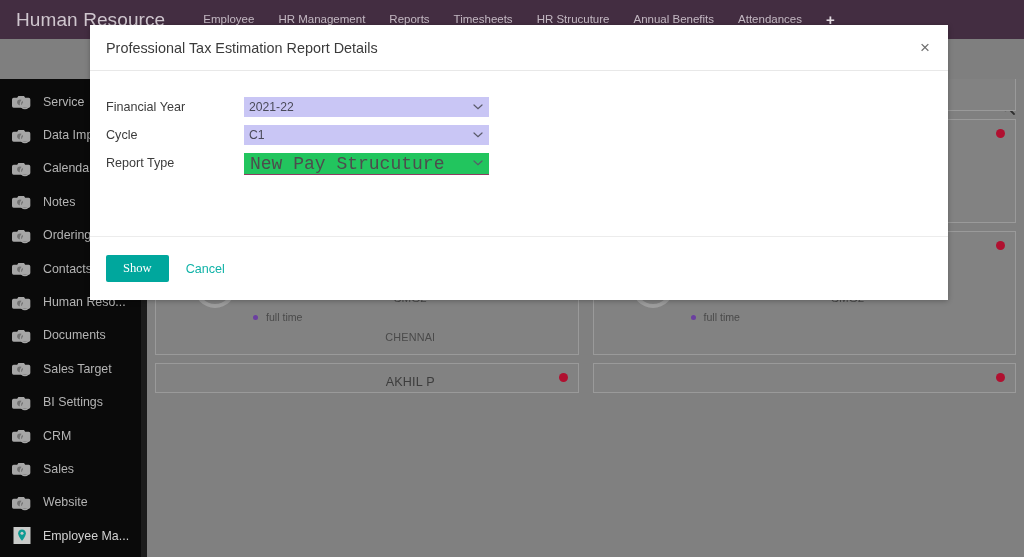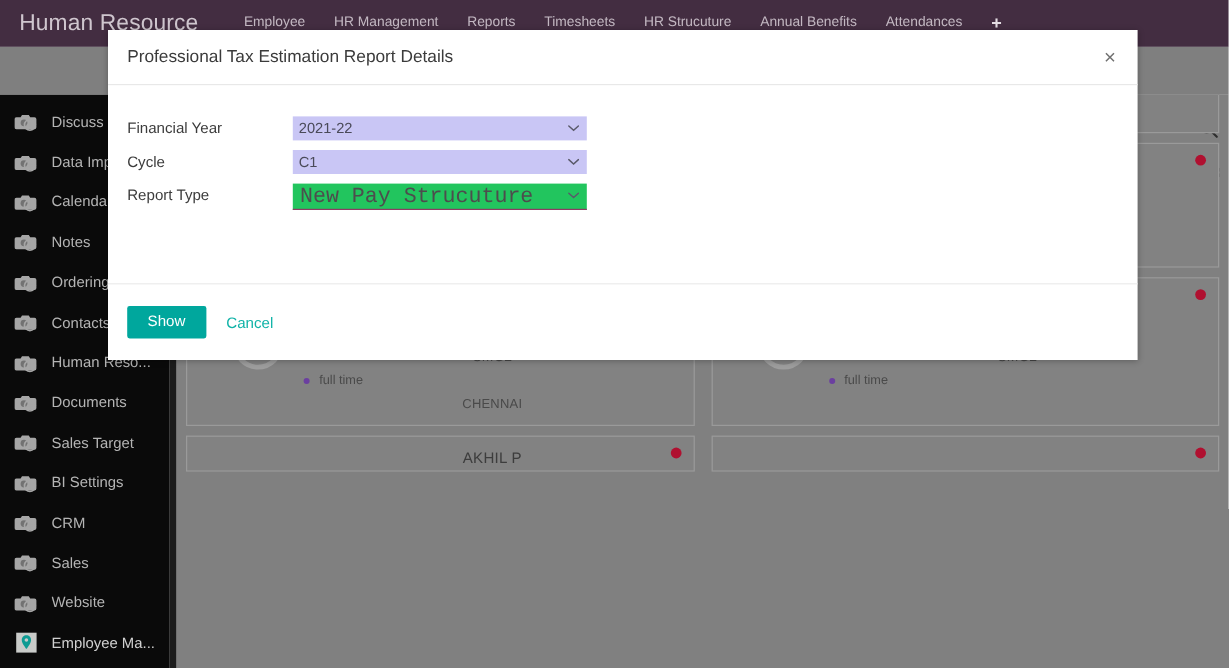--- a/index.html
+++ b/index.html
@@ -289,21 +289,21 @@
     height: 64px;
     border-top: 1px solid #ececec;
     display: flex; align-items: center;
     padding-left: 16px;
     gap: 8px;
   }
   .btn-show {
     background: #00a79d;
     color: #ffffff;
     font-size: 12.6px;
-    font-family: Liberation Sans, sans-serif;
+    font-family: Liberation Serif, serif;
     border: none;
     padding: 7px 17px;
     border-radius: 2px;
     line-height: 1.1;
   }
   .btn-cancel {
     color: #11b3a8;
     font-size: 12.6px;
     padding: 7px 9px;
     background: none; border: none;
@@ -478,21 +478,21 @@
       <div class="side-item">
         <span class="side-ico">
           <svg width="20" height="17" viewBox="0 0 24 20">
             <path d="M2 5.5h4.2l1.4-2.2h6.8l1.4 2.2H20a2 2 0 0 1 2 2v8a2 2 0 0 1-2 2H2a2 2 0 0 1-2-2v-8a2 2 0 0 1 2-2z" fill="#a6a6a6"></path>
             <circle cx="9.6" cy="11" r="3.4" fill="#2b2b2b" fill-opacity=".42"></circle>
             <circle cx="15.5" cy="13" r="5.4" fill="none" stroke="#a6a6a6" stroke-width="1.7"></circle>
             <rect x="12.4" y="12.2" width="6.2" height="1.6" fill="#a6a6a6"></rect>
             <rect x="14.7" y="9.9" width="1.6" height="6.2" fill="#a6a6a6"></rect>
           </svg>
         </span>
-        <span class="side-label">Discuss</span>
+        <span class="side-label">Service</span>
       </div>
       <div class="side-item">
         <span class="side-ico">
           <svg width="20" height="17" viewBox="0 0 24 20">
             <path d="M2 5.5h4.2l1.4-2.2h6.8l1.4 2.2H20a2 2 0 0 1 2 2v8a2 2 0 0 1-2 2H2a2 2 0 0 1-2-2v-8a2 2 0 0 1 2-2z" fill="#a6a6a6"></path>
             <circle cx="9.6" cy="11" r="3.4" fill="#2b2b2b" fill-opacity=".42"></circle>
             <circle cx="15.5" cy="13" r="5.4" fill="none" stroke="#a6a6a6" stroke-width="1.7"></circle>
             <rect x="12.4" y="12.2" width="6.2" height="1.6" fill="#a6a6a6"></rect>
             <rect x="14.7" y="9.9" width="1.6" height="6.2" fill="#a6a6a6"></rect>
           </svg>

